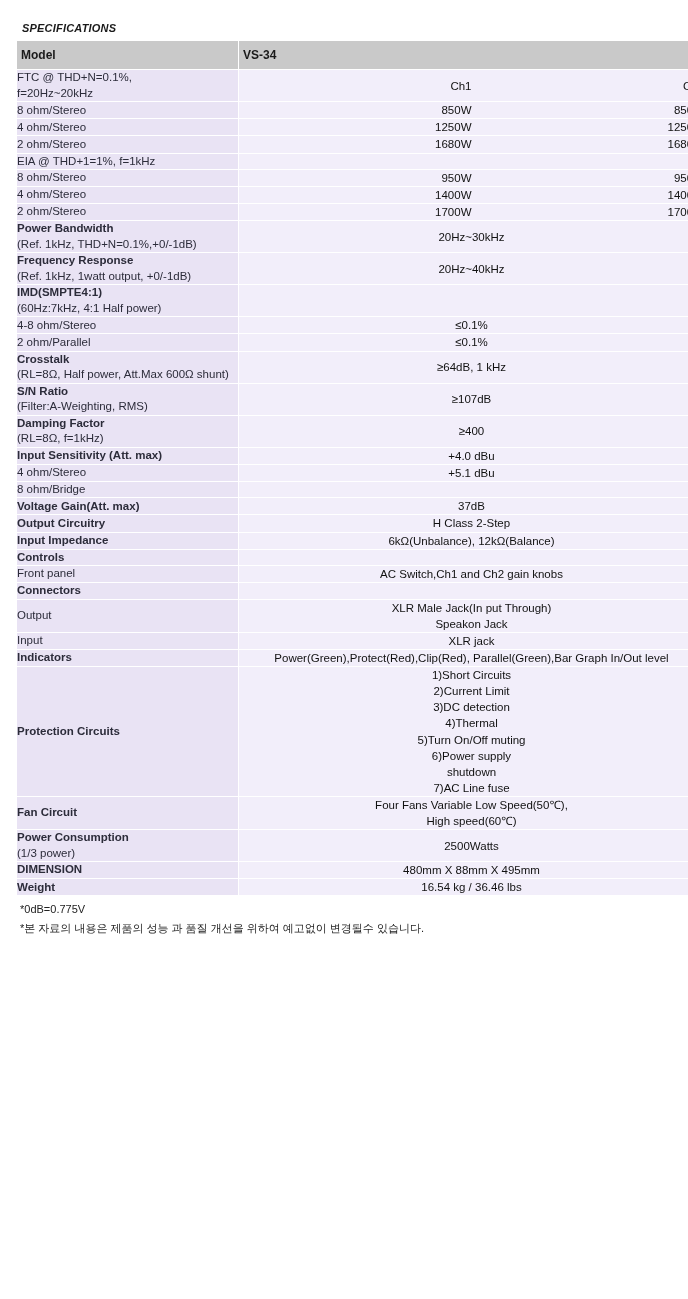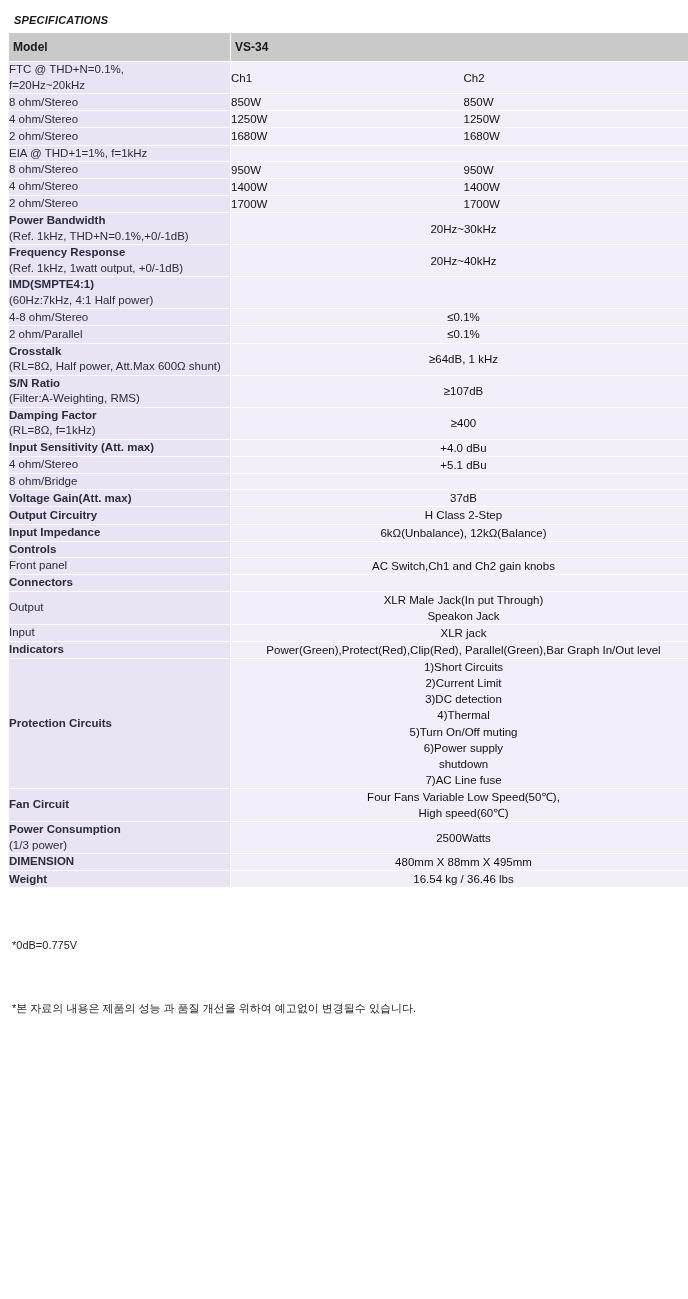--- a/index.html
+++ b/index.html
@@ -10,21 +10,21 @@
   body {
     width: 688px;
     font-family: "Liberation Sans", sans-serif;
     color: #111111;
     -webkit-font-smoothing: antialiased;
   }
   .page {
     width: 688px;
     position: relative;
     box-sizing: border-box;
-    padding: 8px;
+    padding: 16px;
   }
   .spec-title {
     font-size: 11px;
     font-style: italic;
     font-weight: bold;
     color: #1a1a1a;
     padding: 6px 0 6px 6px;
     letter-spacing: 0.2px;
   }
   table.spec {
@@ -69,30 +69,30 @@
   }
   tr.head td.label {
     background: #c9c9c9;
   }
   .two-col {
     display: flex;
     width: 100%;
   }
   .two-col > div {
     flex: 1 1 50%;
-    text-align: left;
+    text-align: right;
   }
   .val-line { display: block; }
   .footnotes {
     font-size: 11px;
     color: #222;
     padding: 4px 0 2px 4px;
     line-height: 1.5;
   }
-  .footnotes div { padding: 1px 0; margin-top: 44px; }
+  .footnotes div { padding: 1px 0; }
   .tall-pad { padding-top: 7px; padding-bottom: 7px; }
   .protect-label { vertical-align: top; padding-top: 6px; }
   .protect-list { text-align: center; line-height: 1.55; padding: 6px 4px 8px; }
 </style>
 </head>
 <body>
 
 <div class="page">
 
   <div class="spec-title">SPECIFICATIONS</div>

